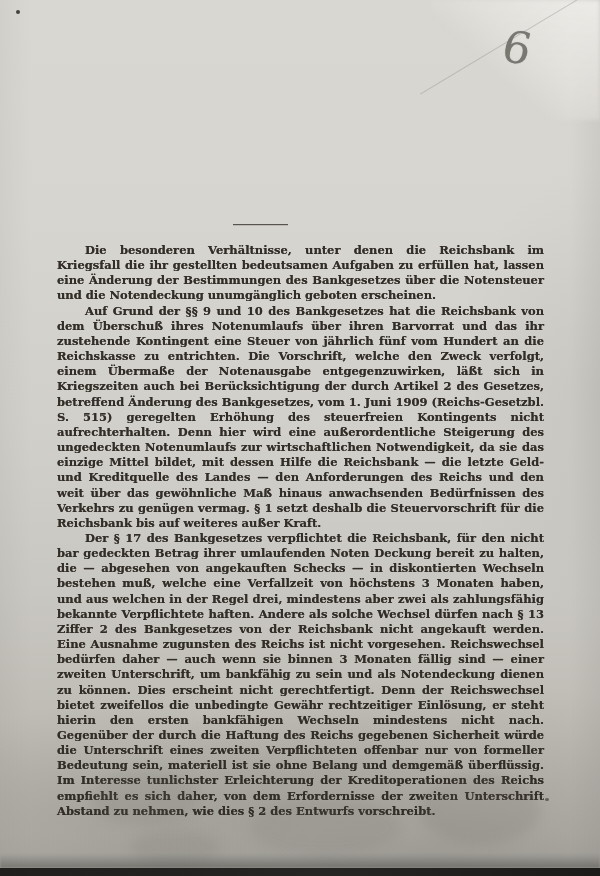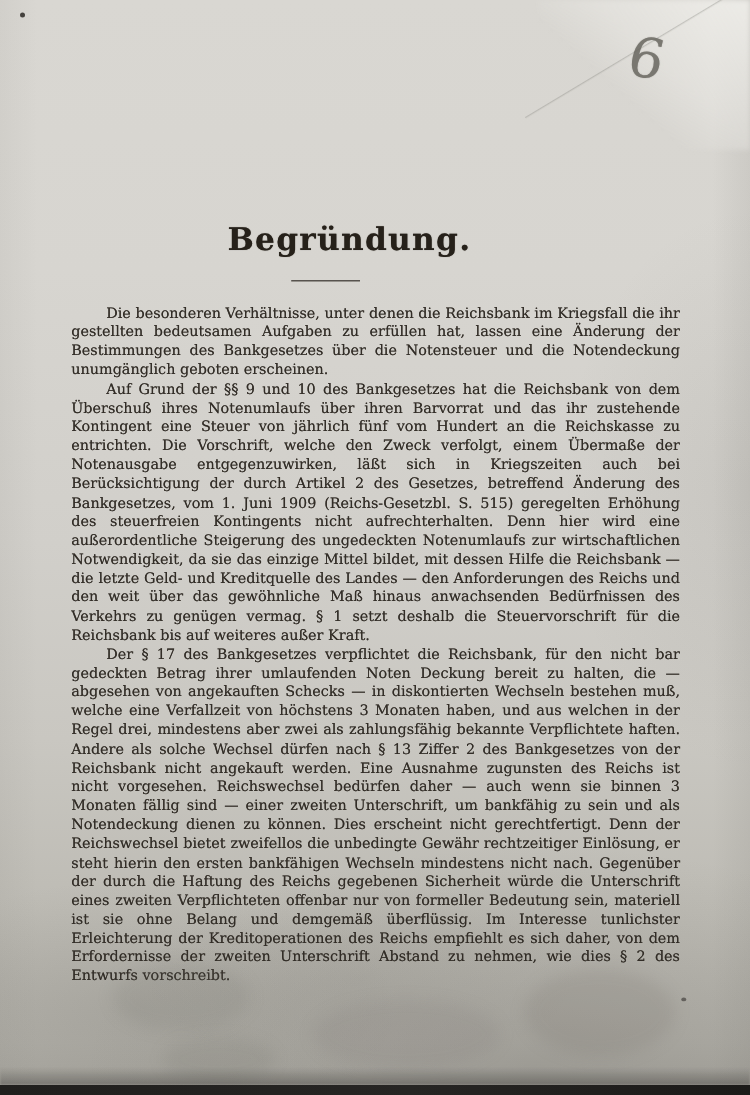--- a/index.html
+++ b/index.html
@@ -73,21 +73,21 @@
     width: 55px; height: 1px;
     background: #57534e;
     box-shadow: 0 0.5px 0 rgba(87,83,78,0.4);
   }
 
   
   .body-text {
     position: absolute;
     top: 243px; left: 57px; width: 487px;
     font-family: "DejaVu Serif", "Liberation Serif", serif;
-    font-weight: 400;
+    font-weight: 700;
     font-size: 11.5px;
     line-height: 15.15px;
     color: #322d27;
     text-align: justify;
     text-shadow: 0 0 0.4px rgba(50,45,39,0.75);
     hyphens: none;
   }
   .para { margin: 0; text-indent: 28px; }
 
   
@@ -132,21 +132,20 @@
 <div class="photo">
   <div class="page">
 
     <div class="corner-light"></div>
     <div class="crease-line"></div>
 
     <div class="speck speck-1"></div>
 
     <div class="pencil">6</div>
 
-    <div class="title">Begründung.</div>
 
     <div class="rule"></div>
 
     <div class="body-text">
       <p class="para">Die besonderen Verhältnisse, unter denen die Reichsbank im Kriegsfall die ihr gestellten bedeutsamen Aufgaben zu erfüllen hat, lassen eine Änderung der Bestimmungen des Bankgesetzes über die Notensteuer und die Notendeckung unumgänglich geboten erscheinen.</p>
       <p class="para">Auf Grund der §§ 9 und 10 des Bankgesetzes hat die Reichsbank von dem Überschuß ihres Notenumlaufs über ihren Barvorrat und das ihr zustehende Kontingent eine Steuer von jährlich fünf vom Hundert an die Reichskasse zu entrichten. Die Vorschrift, welche den Zweck verfolgt, einem Übermaße der Notenausgabe entgegenzuwirken, läßt sich in Kriegszeiten auch bei Berücksichtigung der durch Artikel 2 des Gesetzes, betreffend Änderung des Bankgesetzes, vom 1. Juni 1909 (Reichs-Gesetzbl. S. 515) geregelten Erhöhung des steuerfreien Kontingents nicht aufrechterhalten. Denn hier wird eine außerordentliche Steigerung des ungedeckten Notenumlaufs zur wirtschaftlichen Notwendigkeit, da sie das einzige Mittel bildet, mit dessen Hilfe die Reichsbank — die letzte Geld- und Kreditquelle des Landes — den Anforderungen des Reichs und den weit über das gewöhnliche Maß hinaus anwachsenden Bedürfnissen des Verkehrs zu genügen vermag. § 1 setzt deshalb die Steuervorschrift für die Reichsbank bis auf weiteres außer Kraft.</p>
       <p class="para">Der § 17 des Bankgesetzes verpflichtet die Reichsbank, für den nicht bar gedeckten Betrag ihrer umlaufenden Noten Deckung bereit zu halten, die — abgesehen von angekauften Schecks — in diskontierten Wechseln bestehen muß, welche eine Verfallzeit von höchstens 3 Monaten haben, und aus welchen in der Regel drei, mindestens aber zwei als zahlungsfähig bekannte Verpflichtete haften. Andere als solche Wechsel dürfen nach § 13 Ziffer 2 des Bankgesetzes von der Reichsbank nicht angekauft werden. Eine Ausnahme zugunsten des Reichs ist nicht vorgesehen. Reichswechsel bedürfen daher — auch wenn sie binnen 3 Monaten fällig sind — einer zweiten Unterschrift, um bankfähig zu sein und als Notendeckung dienen zu können. Dies erscheint nicht gerechtfertigt. Denn der Reichswechsel bietet zweifellos die unbedingte Gewähr rechtzeitiger Einlösung, er steht hierin den ersten bankfähigen Wechseln mindestens nicht nach. Gegenüber der durch die Haftung des Reichs gegebenen Sicherheit würde die Unterschrift eines zweiten Verpflichteten offenbar nur von formeller Bedeutung sein, materiell ist sie ohne Belang und demgemäß überflüssig. Im Interesse tunlichster Erleichterung der Kreditoperationen des Reichs empfiehlt es sich daher, von dem Erfordernisse der zweiten Unterschrift Abstand zu nehmen, wie dies § 2 des Entwurfs vorschreibt.</p>
     </div>
 
     <div class="smudge smudge-1"></div>

